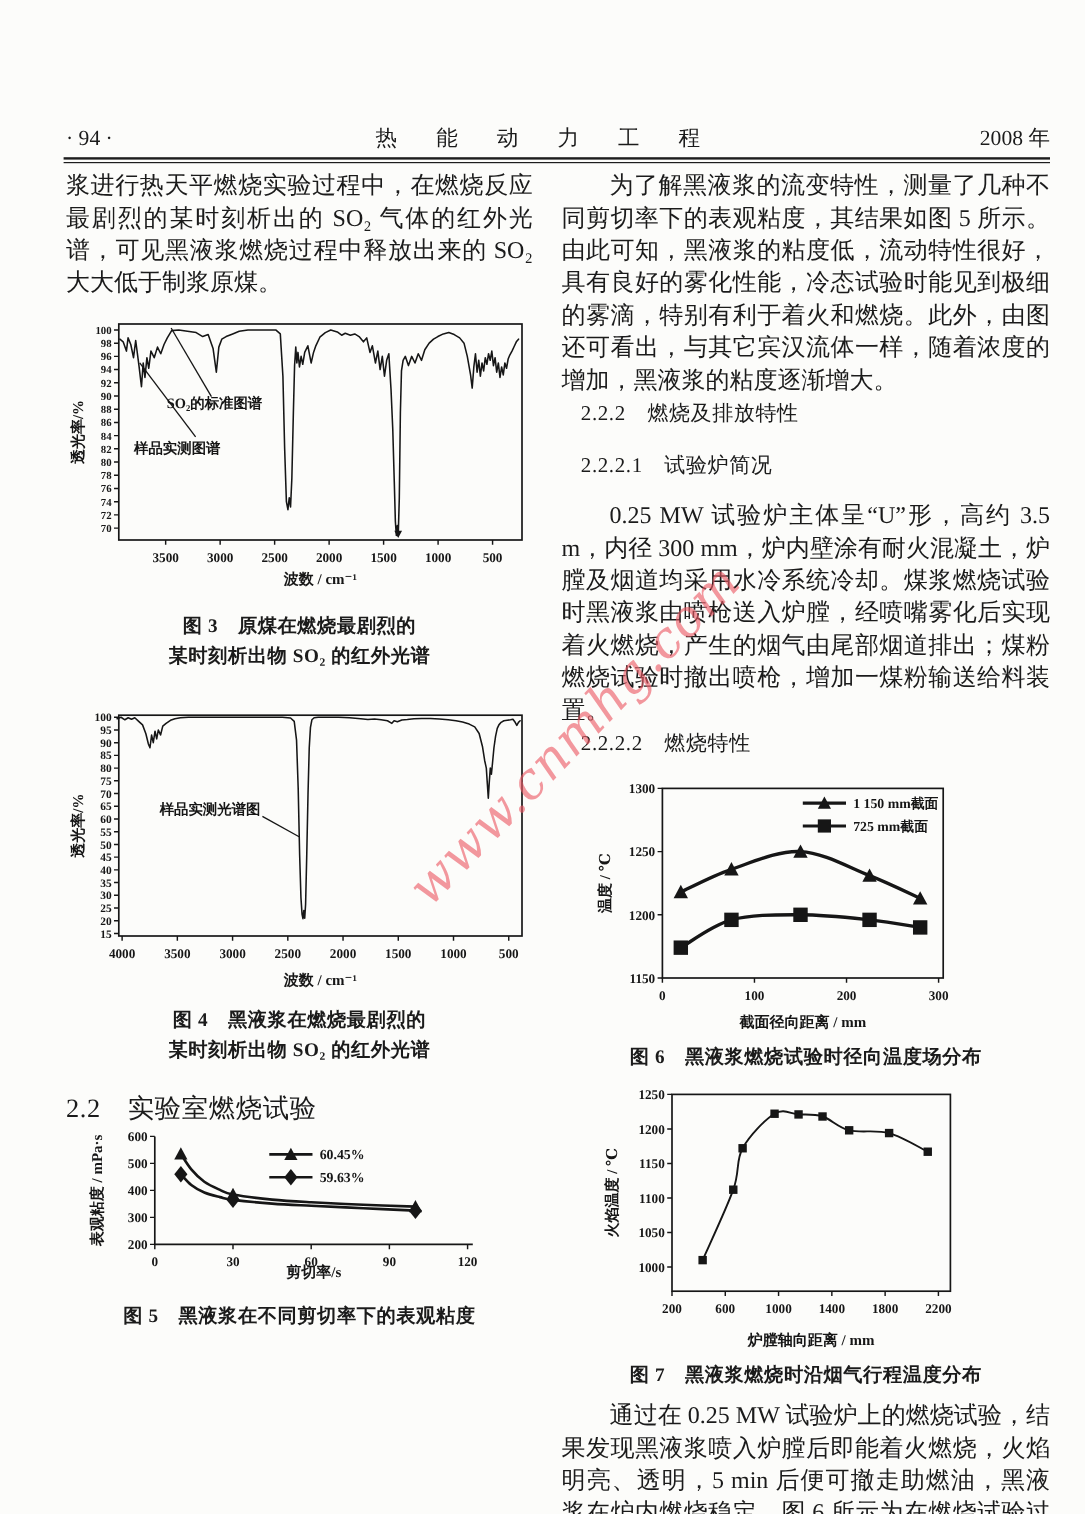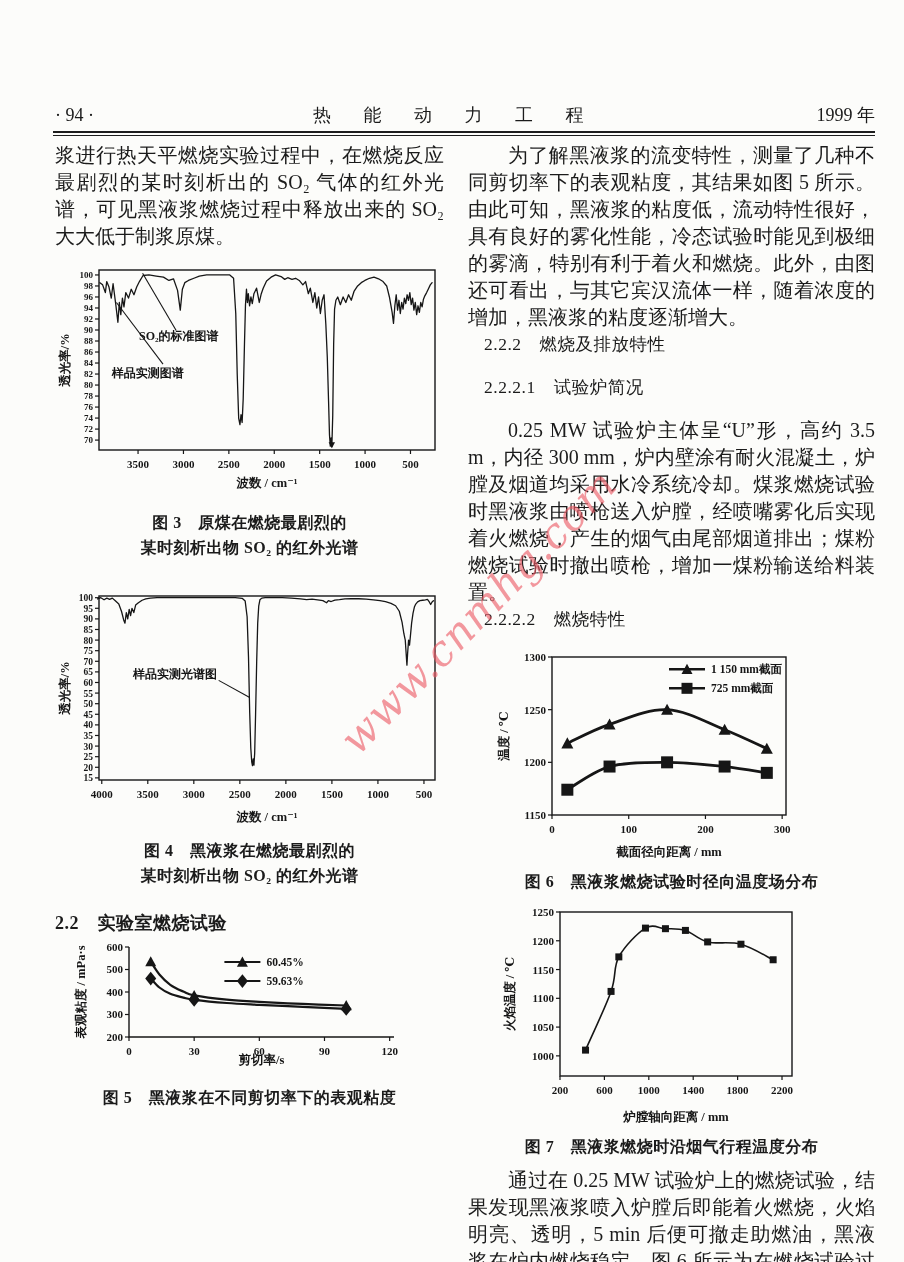--- a/index.html
+++ b/index.html
@@ -8,21 +8,21 @@
   .hdr{position:absolute;left:55px;top:103px;width:820px;display:flex;align-items:baseline;
        justify-content:space-between;font-size:18px;}
   .hdr .jt{letter-spacing:14px;font-weight:500;}
   .rule{position:absolute;left:53px;top:131px;width:822px;height:2px;
         border-top:2.4px solid #1d1d1d;border-bottom:1.1px solid #1d1d1d;}
   .col{position:absolute;top:142px;}
   .col.left{left:55px;width:389px;}
   .col.right{left:468px;width:407px;}
   p.body{margin:0;font-size:20px;line-height:27px;text-align:justify;}
   p.ind{text-indent:2em;}
-  .sec{margin:0;font-size:18px;line-height:27px;font-weight:700;letter-spacing:.5px;}
+  .sec{margin:0;font-size:22px;line-height:27px;font-weight:400;letter-spacing:.5px;}
   .subsec{margin:16px;font-size:17.5px;line-height:27px;font-weight:500;letter-spacing:.5px;}
   .cap{margin:0;text-align:center;font-size:16px;line-height:25px;letter-spacing:.5px;font-weight:700;}
   svg.chart{display:block;background:transparent;}
   #fig3{margin:14px 0 0 0;}
   #cap3{margin-top:18px;}
   #fig4{margin:28px 0 0 0;}
   #cap4{margin-top:12px;}
   #s22{margin-top:22px;}
   #p2{margin-top:4px;}
   #s221{margin-top:6px;}
@@ -39,21 +39,21 @@
      font-size:42px;color:rgba(236,88,100,.62);letter-spacing:1px;pointer-events:none;}
 </style>
 </head>
 <body>
 
 <div class="page">
 
   <div class="hdr">
     <span>· 94 ·</span>
     <span class="jt">热 能 动 力 工 程</span>
-    <span>1999 年</span>
+    <span>2008 年</span>
   </div>
   <div class="rule"></div>
 
   <div class="col left">
     <p class="body">浆进行热天平燃烧实验过程中，在燃烧反应最剧烈的某时刻析出的 SO₂ 气体的红外光谱，可见黑液浆燃烧过程中释放出来的 SO₂ 大大低于制浆原煤。</p>
 
     <svg id="fig3" class="chart" width="388" height="228">
         <rect x="44" y="6" width="336" height="180" fill="none" stroke="#161616" stroke-width="1.4"></rect>
         <line x1="83.04864864864865" y1="186" x2="83.04864864864865" y2="190" stroke="#161616" stroke-width="1.2"></line>
         <text x="83.04864864864865" y="204" text-anchor="middle" font-size="11" font-weight="700" fill="#161616">3500</text>

